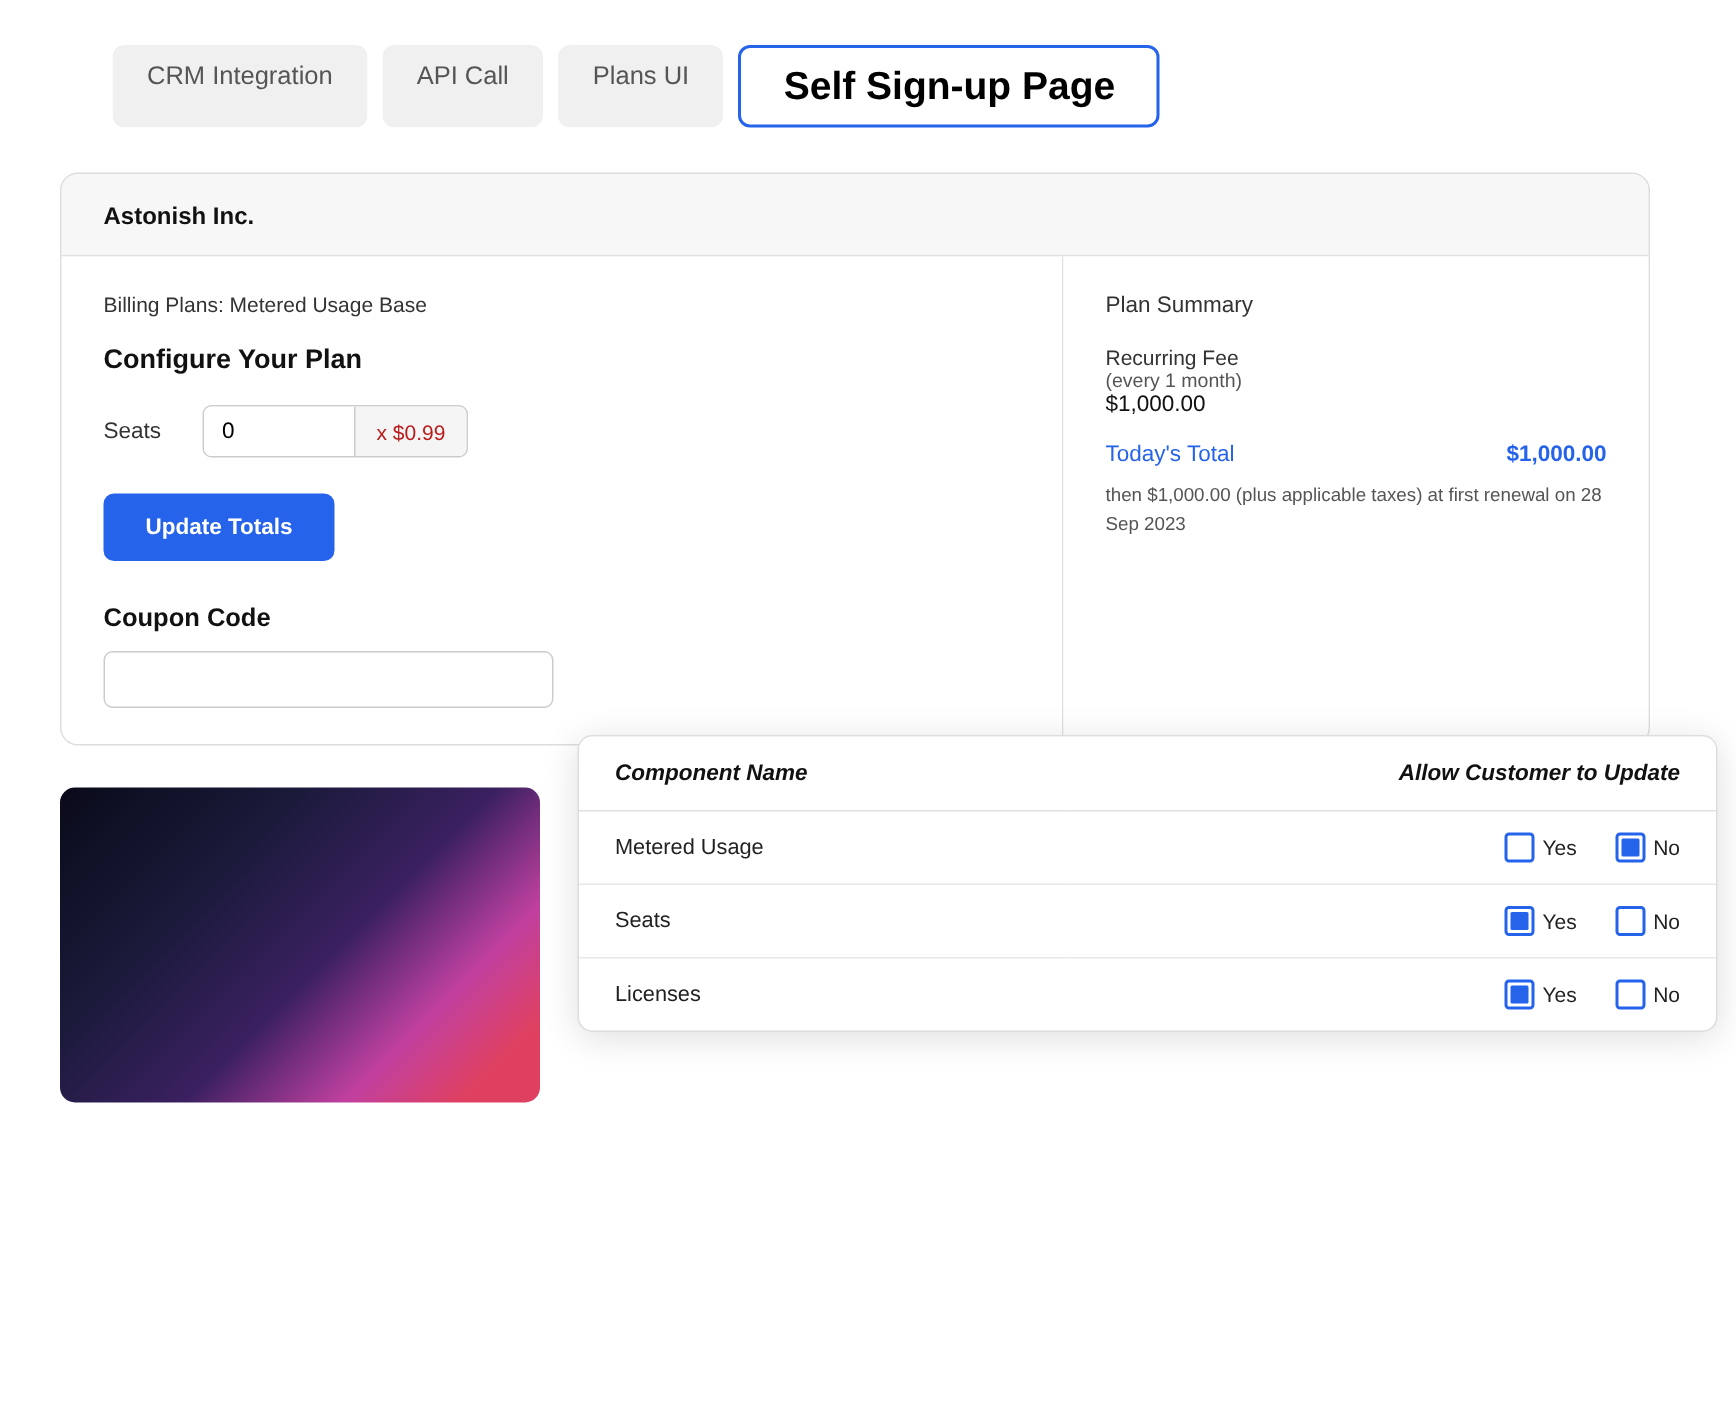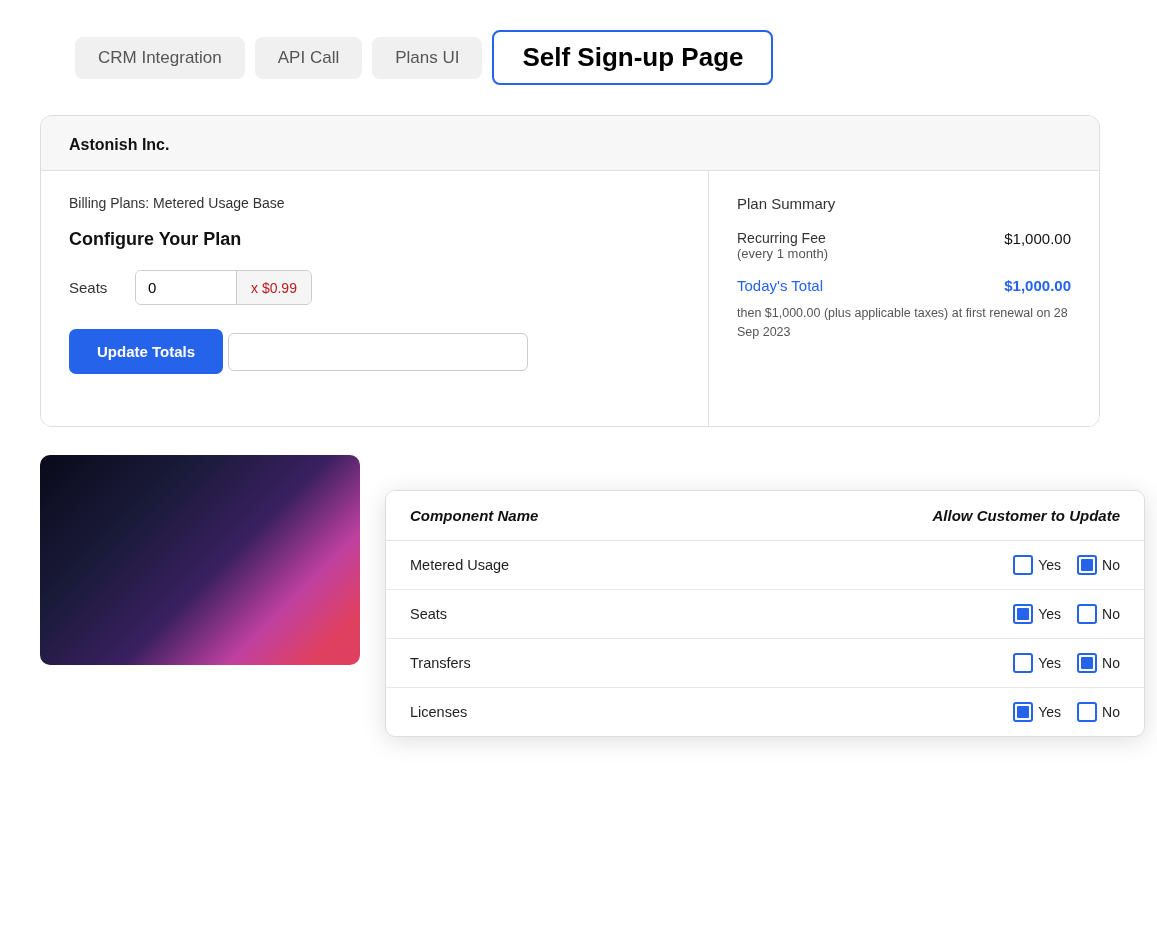--- a/index.html
+++ b/index.html
@@ -7,21 +7,20 @@
       font-family: -apple-system, BlinkMacSystemFont, 'Segoe UI', Helvetica, Arial, sans-serif;
       background: #fff;
       width: 1157px;
       min-height: 941px;
       padding: 30px 40px;
     }
 
     
     .tabs-row {
       display: flex;
-      align-items: center;
       gap: 10px;
       margin-bottom: 30px;
       flex-wrap: wrap;
       padding-left: 35px;
     }
     .tab {
       padding: 10px 22px;
       border-radius: 8px;
       font-size: 17px;
       cursor: pointer;
@@ -153,20 +152,21 @@
     .plan-summary-title {
       font-size: 15px;
       color: #333;
       margin-bottom: 18px;
     }
     .fee-row {
       display: flex;
       justify-content: space-between;
       align-items: flex-start;
       margin-bottom: 16px;
+      flex-direction: column;
     }
     .fee-label {
       font-size: 14px;
       color: #333;
     }
     .fee-label small {
       display: block;
       font-size: 13px;
       color: #555;
     }
@@ -245,21 +245,21 @@
       border-bottom: 1px solid #e8e8e8;
       vertical-align: middle;
     }
     .component-table tr:last-child td {
       border-bottom: none;
     }
     .checkbox-group {
       display: flex;
       align-items: center;
       justify-content: flex-end;
-      gap: 6px;
+      gap: 16px;
     }
     .checkbox-item {
       display: flex;
       align-items: center;
       gap: 5px;
       margin-left: 10px;
     }
     .checkbox-item span {
       font-size: 14px;
       color: #222;
@@ -310,20 +310,21 @@
       <div class="seats-row">
         <span class="seats-label">Seats</span>
         <div class="seats-input-group">
           <input class="seats-input" type="text" value="0" style="">
           <span class="seats-multiplier">x $0.99</span>
         </div>
       </div>
 
       <button class="update-totals-btn">Update Totals</button>
 
+      <div class="coupon-label">Coupon Code</div>
       <input class="coupon-input" type="text" placeholder="" style="">
     </div>
 
     <div class="right-panel">
       <div class="plan-summary-title">Plan Summary</div>
 
       <div class="fee-row">
         <div class="fee-label">
           <span>Recurring Fee</span>
           <small>(every 1 month)</small>
@@ -377,35 +378,20 @@
                 <span>Yes</span>
               </div>
               <div class="checkbox-item">
                 <span class="cb"></span>
                 <span>No</span>
               </div>
             </div>
           </td>
         </tr>
         <tr>
-          <td>Transfers</td>
-          <td>
-            <div class="checkbox-group">
-              <div class="checkbox-item">
-                <span class="cb"></span>
-                <span>Yes</span>
-              </div>
-              <div class="checkbox-item">
-                <span class="cb checked"></span>
-                <span>No</span>
-              </div>
-            </div>
-          </td>
-        </tr>
-        <tr>
           <td>Licenses</td>
           <td>
             <div class="checkbox-group">
               <div class="checkbox-item">
                 <span class="cb checked"></span>
                 <span>Yes</span>
               </div>
               <div class="checkbox-item">
                 <span class="cb"></span>
                 <span>No</span>

